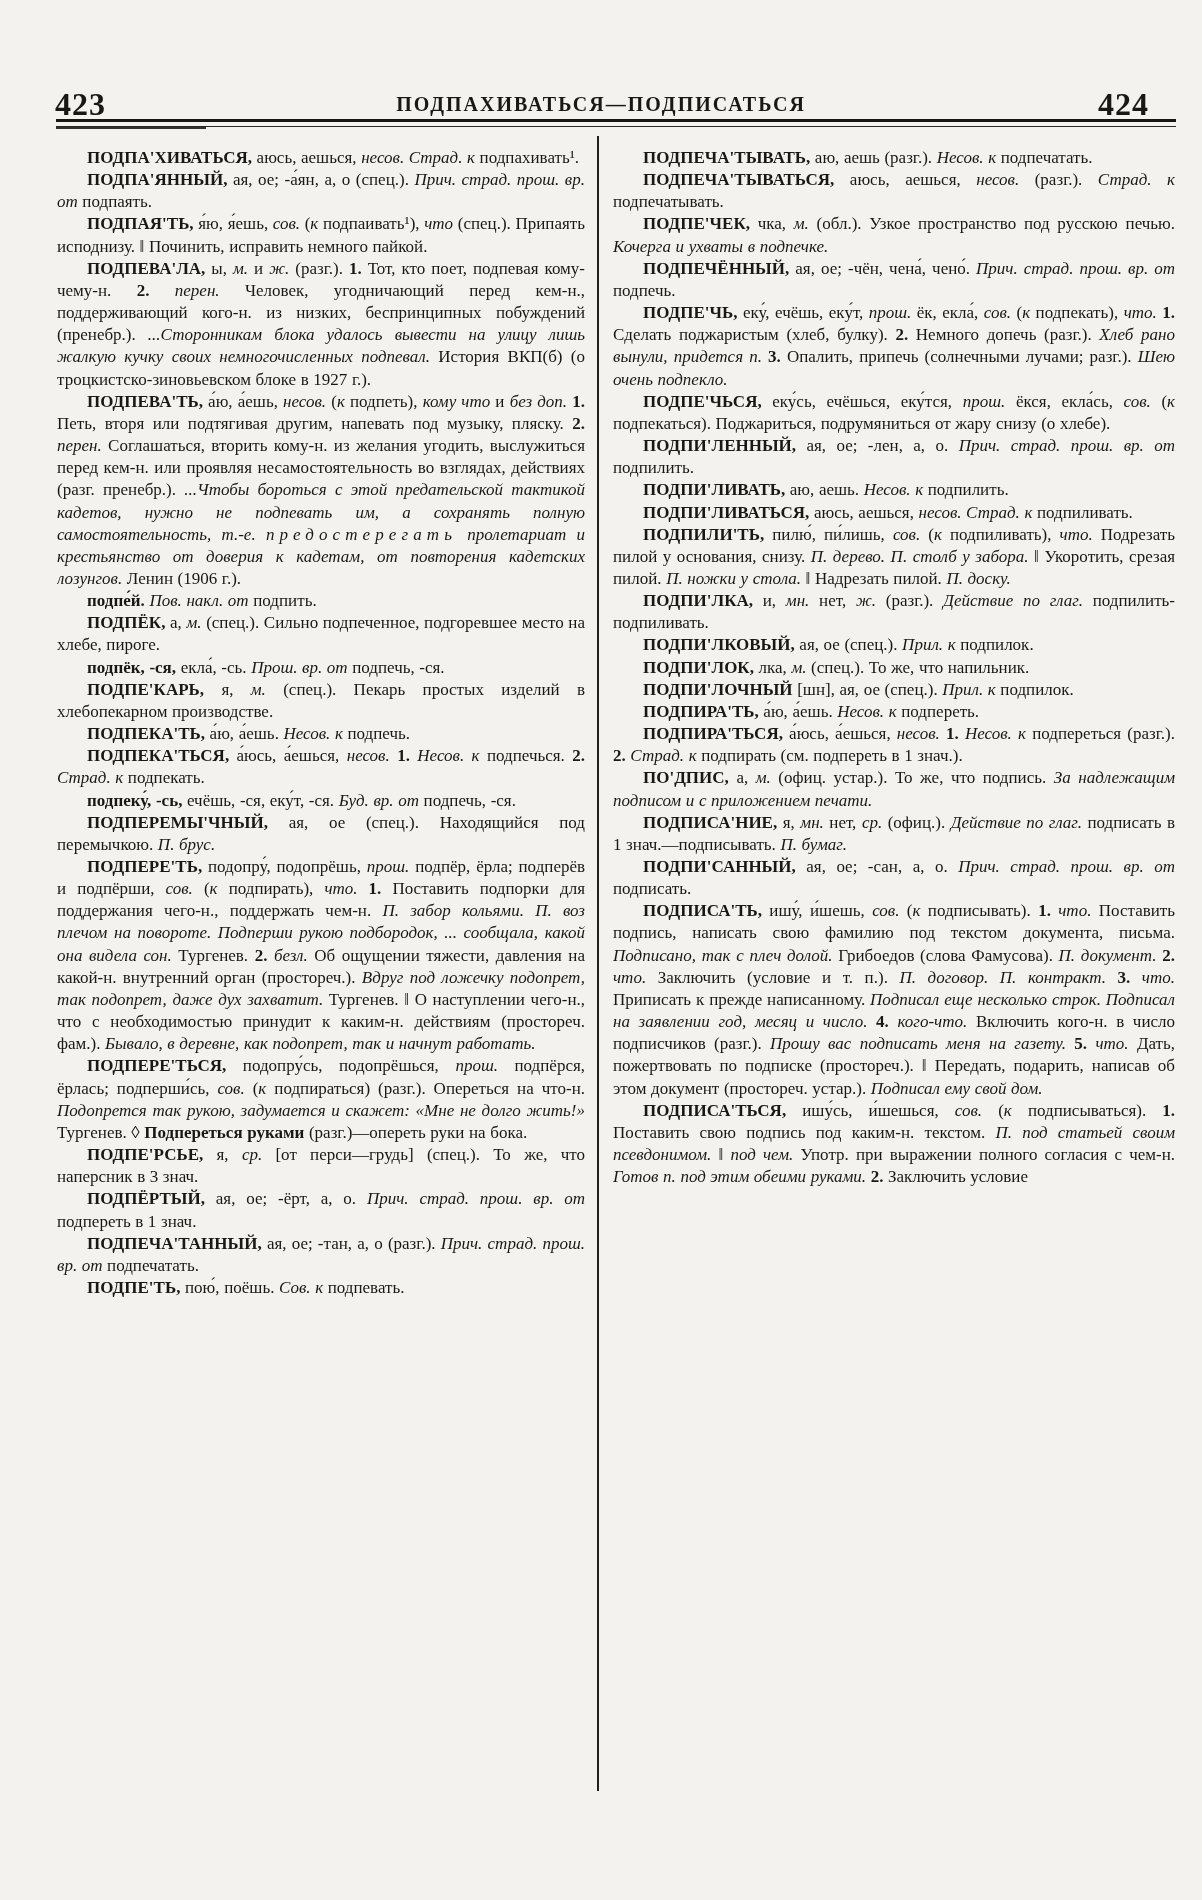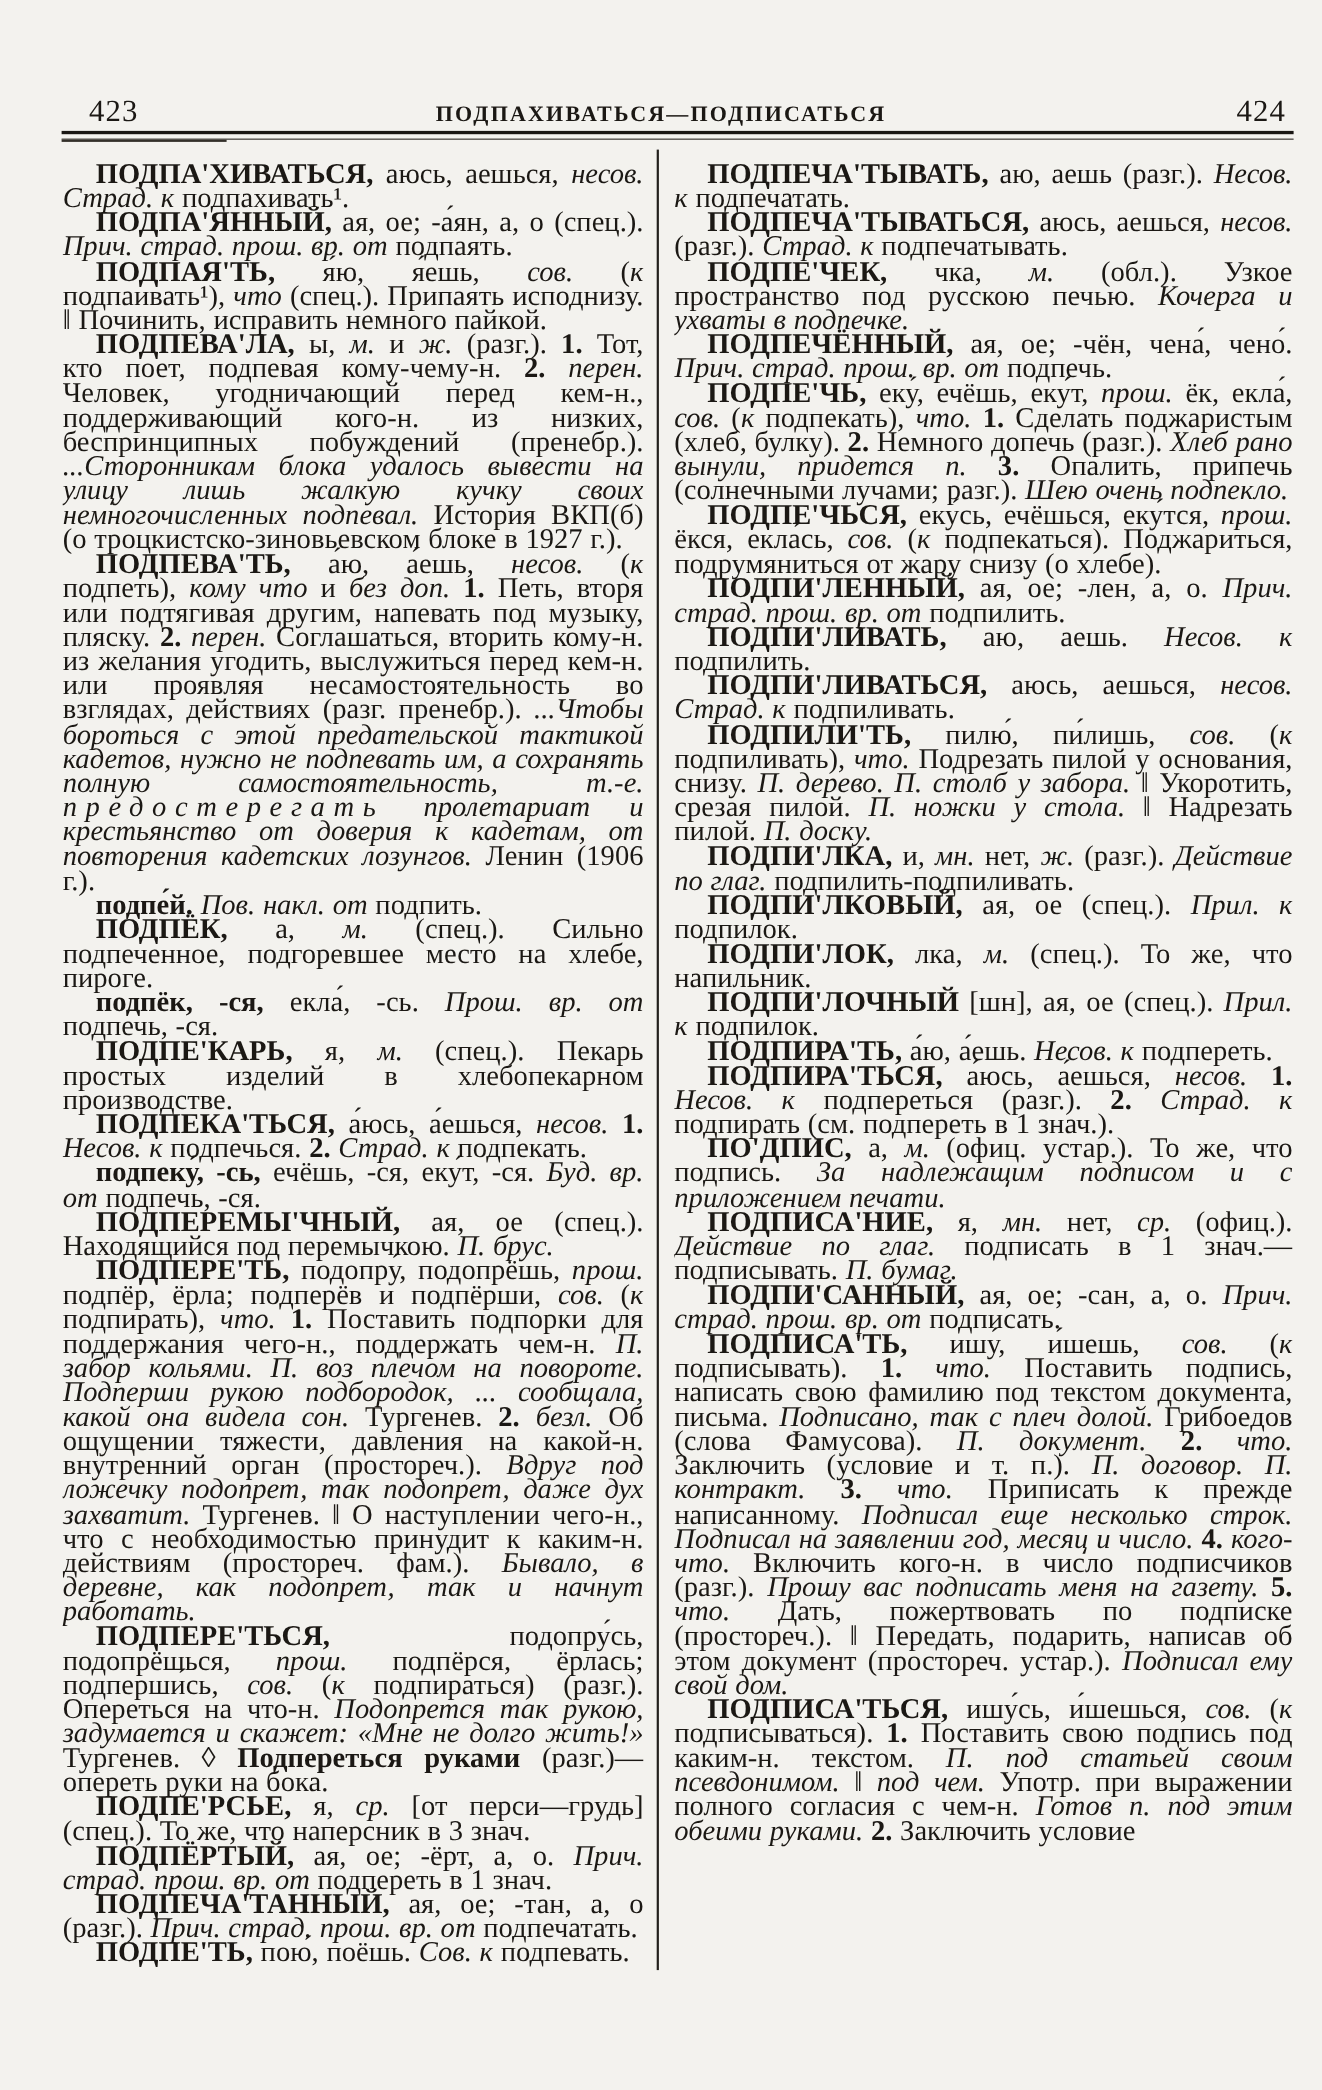--- a/index.html
+++ b/index.html
@@ -1,21 +1,21 @@
 <!DOCTYPE html>
 <html lang="ru"><head>
 <meta charset="utf-8">
 <style>
   html,body{margin:0;padding:0;}
   body{
     width:1202px;height:1900px;position:relative;overflow:hidden;
     background:#f3f2ee;color:#1b1814;
     font-family:"Liberation Serif","DejaVu Serif",serif;
   }
-  .page-num{position:absolute;top:86px;font-weight:normal;font-size:28px;letter-spacing:1px;margin-left:26px;}
+  .page-num{position:absolute;top:86px;font-weight:bold;font-size:32px;letter-spacing:1px;}
   #pn-left{left:55px;}
   #pn-right{left:1098px;}
   .running-head{
     position:absolute;top:93px;left:0;width:1202px;text-align:center;
     font-weight:bold;font-size:20px;letter-spacing:2px;white-space:nowrap;
   }
   .head-rule{
     position:absolute;left:56px;top:119px;width:1120px;height:4px;
     border-top:3px solid #191713;border-bottom:1px solid #2a2username:0;
     border-bottom:1px solid #2a2722;
@@ -23,21 +23,21 @@
   .head-rule-frag{
     position:absolute;left:56px;top:127px;width:150px;height:0;
     border-top:2px solid #33302a;
   }
   .col-divider{
     position:absolute;left:597px;top:136px;width:2px;height:1655px;
     background:#22201c;
   }
   .col{
     position:absolute;top:147px;height:1655px;overflow:hidden;
-    text-align:justify;font-size:26px;line-height:22.15px;
+    text-align:justify;font-size:17px;line-height:22.15px;
     word-spacing:0.02em;
   }
   #col-left{left:57px;width:528px;}
   #col-right{left:613px;width:562px;}
   .entry{margin:0;text-indent:30px;}
   .b{font-weight:bold;}
   .i{font-style:italic;}
   .sp{letter-spacing:.3em;}
 </style>
 </head>
@@ -54,20 +54,21 @@
 <div class="col" id="col-left">
     <p class="entry"><span class="b">ПОДПА'ХИВАТЬСЯ,</span><span> аюсь, аешься, </span><span class="i">несов.</span><span> </span><span class="i">Страд. к</span><span> подпахивать¹.</span></p>
     <p class="entry"><span class="b">ПОДПА'ЯННЫЙ,</span><span> ая, ое; -а́ян, а, о (спец.). </span><span class="i">Прич. страд. прош. вр. от</span><span> подпаять.</span></p>
     <p class="entry"><span class="b">ПОДПАЯ'ТЬ,</span><span> я́ю, я́ешь, </span><span class="i">сов.</span><span> (</span><span class="i">к</span><span> подпаивать¹), </span><span class="i">что</span><span> (спец.). Припаять исподнизу. ‖ Починить, исправить немного пайкой.</span></p>
     <p class="entry"><span class="b">ПОДПЕВА'ЛА,</span><span> ы, </span><span class="i">м.</span><span> и </span><span class="i">ж.</span><span> (разг.). </span><span class="b">1.</span><span> Тот, кто поет, подпевая кому-чему-н. </span><span class="b">2.</span><span> </span><span class="i">перен.</span><span> Человек, угодничающий перед кем-н., поддерживающий кого-н. из низких, беспринципных побуждений (пренебр.). </span><span class="i">...Сторонникам блока удалось вывести на улицу лишь жалкую кучку своих немногочисленных подпевал.</span><span> История ВКП(б) (о троцкистско-зиновьевском блоке в 1927 г.).</span></p>
     <p class="entry"><span class="b">ПОДПЕВА'ТЬ,</span><span> а́ю, а́ешь, </span><span class="i">несов.</span><span> (</span><span class="i">к</span><span> подпеть), </span><span class="i">кому что</span><span> и </span><span class="i">без доп.</span><span> </span><span class="b">1.</span><span> Петь, вторя или подтягивая другим, напевать под музыку, пляску. </span><span class="b">2.</span><span> </span><span class="i">перен.</span><span> Соглашаться, вторить кому-н. из желания угодить, выслужиться перед кем-н. или проявляя несамостоятельность во взглядах, действиях (разг. пренебр.). </span><span class="i">...Чтобы бороться с этой предательской тактикой кадетов, нужно не подпевать им, а сохранять полную самостоятельность, т.-е. </span><span class="i sp">предостерегать</span><span class="i"> пролетариат и крестьянство от доверия к кадетам, от повторения кадетских лозунгов.</span><span> Ленин (1906 г.).</span></p>
     <p class="entry"><span class="b">подпе́й.</span><span> </span><span class="i">Пов. накл. от</span><span> подпить.</span></p>
     <p class="entry"><span class="b">ПОДПЁК,</span><span> а, </span><span class="i">м.</span><span> (спец.). Сильно подпеченное, подгоревшее место на хлебе, пироге.</span></p>
     <p class="entry"><span class="b">подпёк, -ся,</span><span> екла́, -сь. </span><span class="i">Прош. вр. от</span><span> подпечь, -ся.</span></p>
     <p class="entry"><span class="b">ПОДПЕ'КАРЬ,</span><span> я, </span><span class="i">м.</span><span> (спец.). Пекарь простых изделий в хлебопекарном производстве.</span></p>
+    <p class="entry"><span class="b">ПОДПЕКА'ТЬ,</span><span> а́ю, а́ешь. </span><span class="i">Несов. к</span><span> подпечь.</span></p>
     <p class="entry"><span class="b">ПОДПЕКА'ТЬСЯ,</span><span> а́юсь, а́ешься, </span><span class="i">несов.</span><span> </span><span class="b">1.</span><span> </span><span class="i">Несов. к</span><span> подпечься. </span><span class="b">2.</span><span> </span><span class="i">Страд. к</span><span> подпекать.</span></p>
     <p class="entry"><span class="b">подпеку́, -сь,</span><span> ечёшь, -ся, еку́т, -ся. </span><span class="i">Буд. вр. от</span><span> подпечь, -ся.</span></p>
     <p class="entry"><span class="b">ПОДПЕРЕМЫ'ЧНЫЙ,</span><span> ая, ое (спец.). Находящийся под перемычкою. </span><span class="i">П. брус.</span></p>
     <p class="entry"><span class="b">ПОДПЕРЕ'ТЬ,</span><span> подопру́, подопрёшь, </span><span class="i">прош.</span><span> подпёр, ёрла; подперёв и подпёрши, </span><span class="i">сов.</span><span> (</span><span class="i">к</span><span> подпирать), </span><span class="i">что.</span><span> </span><span class="b">1.</span><span> Поставить подпорки для поддержания чего-н., поддержать чем-н. </span><span class="i">П. забор кольями. П. воз плечом на повороте. Подперши рукою подбородок, ... сообщала, какой она видела сон.</span><span> Тургенев. </span><span class="b">2.</span><span> </span><span class="i">безл.</span><span> Об ощущении тяжести, давления на какой-н. внутренний орган (простореч.). </span><span class="i">Вдруг под ложечку подопрет, так подопрет, даже дух захватит.</span><span> Тургенев. ‖ О наступлении чего-н., что с необходимостью принудит к каким-н. действиям (простореч. фам.). </span><span class="i">Бывало, в деревне, как подопрет, так и начнут работать.</span></p>
     <p class="entry"><span class="b">ПОДПЕРЕ'ТЬСЯ,</span><span> подопру́сь, подопрёшься, </span><span class="i">прош.</span><span> подпёрся, ёрлась; подперши́сь, </span><span class="i">сов.</span><span> (</span><span class="i">к</span><span> подпираться) (разг.). Опереться на что-н. </span><span class="i">Подопрется так рукою, задумается и скажет: «Мне не долго жить!»</span><span> Тургенев. ◊ </span><span class="b">Подпереться руками</span><span> (разг.)—опереть руки на бока.</span></p>
     <p class="entry"><span class="b">ПОДПЕ'РСЬЕ,</span><span> я, </span><span class="i">ср.</span><span> [от перси—грудь] (спец.). То же, что наперсник в 3 знач.</span></p>
     <p class="entry"><span class="b">ПОДПЁРТЫЙ,</span><span> ая, ое; -ёрт, а, о. </span><span class="i">Прич. страд. прош. вр. от</span><span> подпереть в 1 знач.</span></p>
     <p class="entry"><span class="b">ПОДПЕЧА'ТАННЫЙ,</span><span> ая, ое; -тан, а, о (разг.). </span><span class="i">Прич. страд. прош. вр. от</span><span> подпечатать.</span></p>
     <p class="entry"><span class="b">ПОДПЕ'ТЬ,</span><span> пою́, поёшь. </span><span class="i">Сов. к</span><span> подпевать.</span></p>
   </div>

